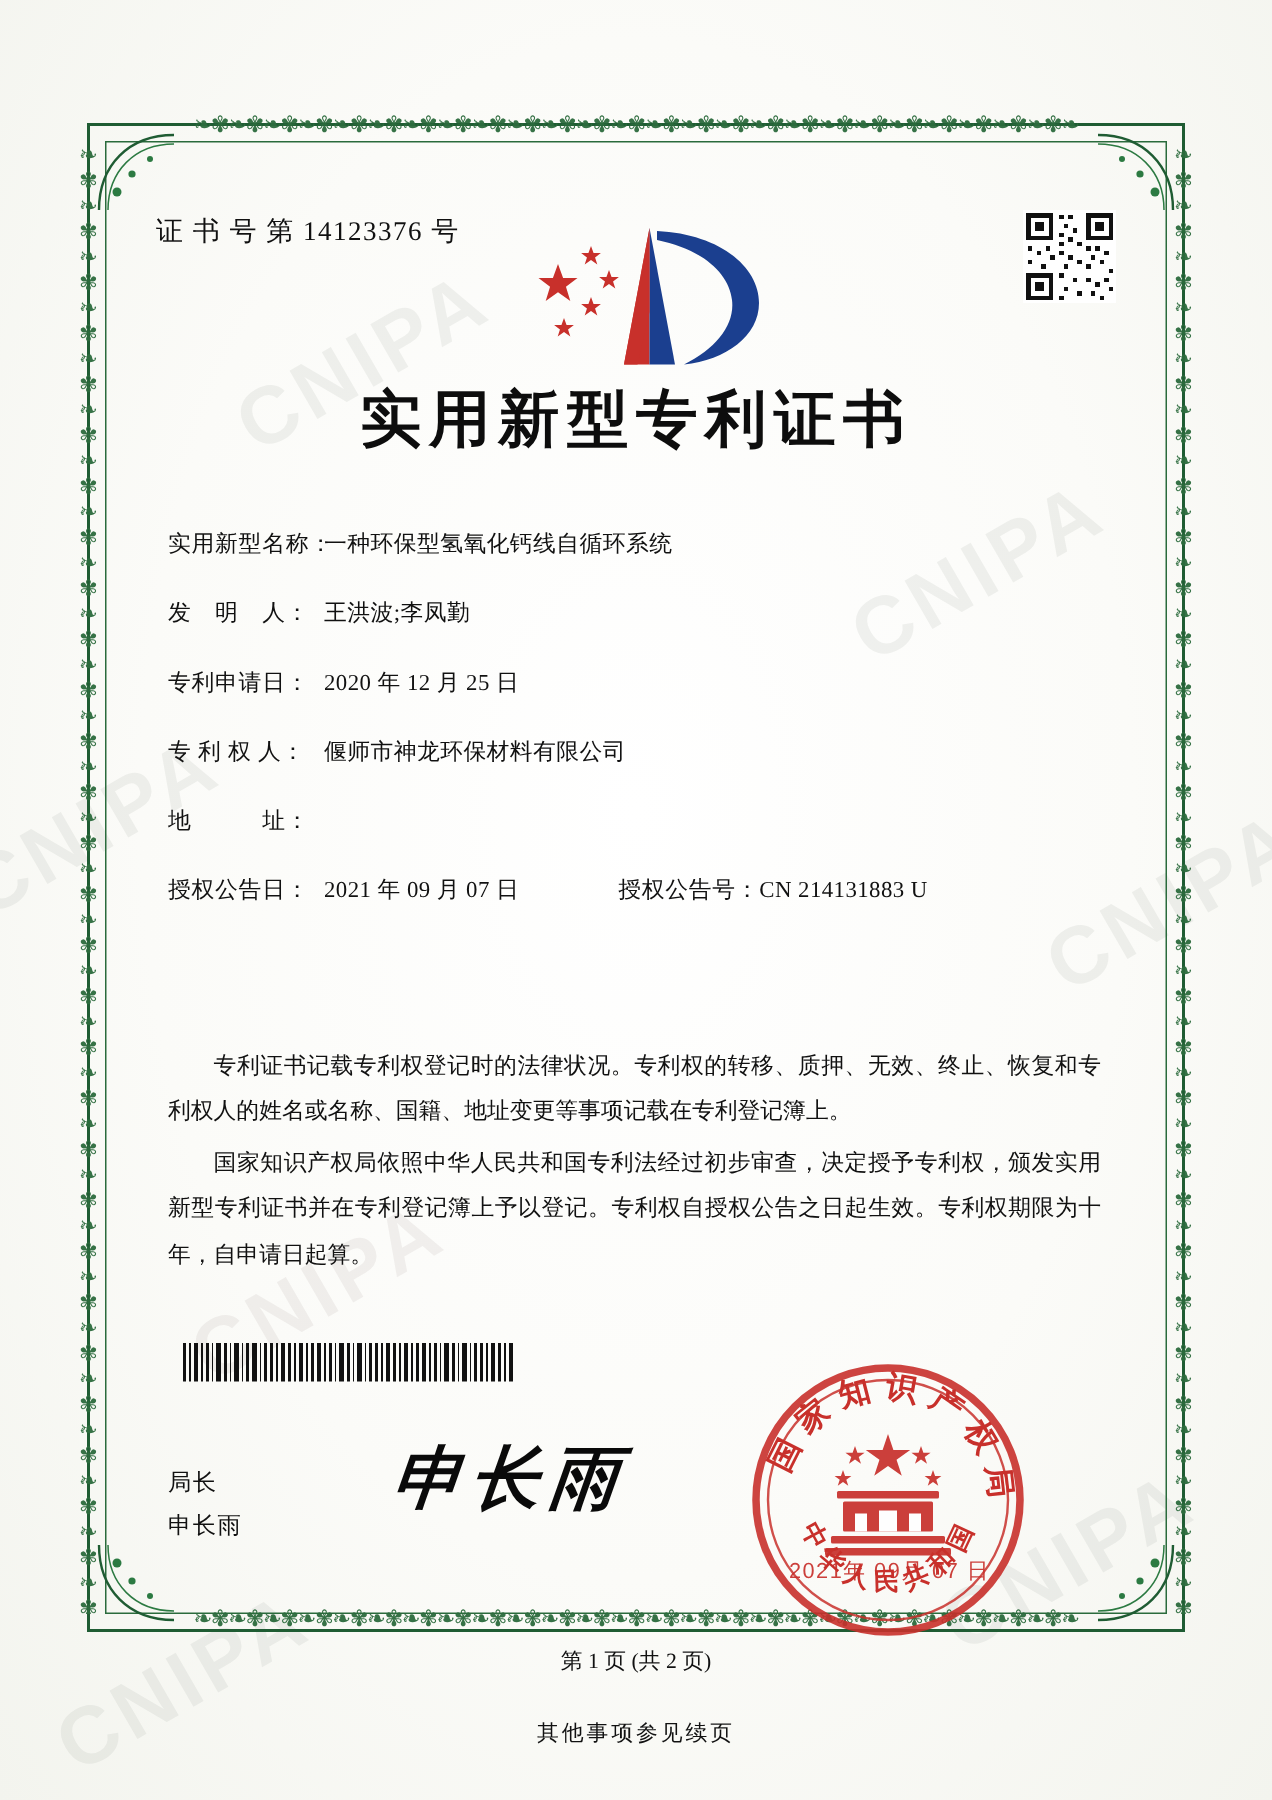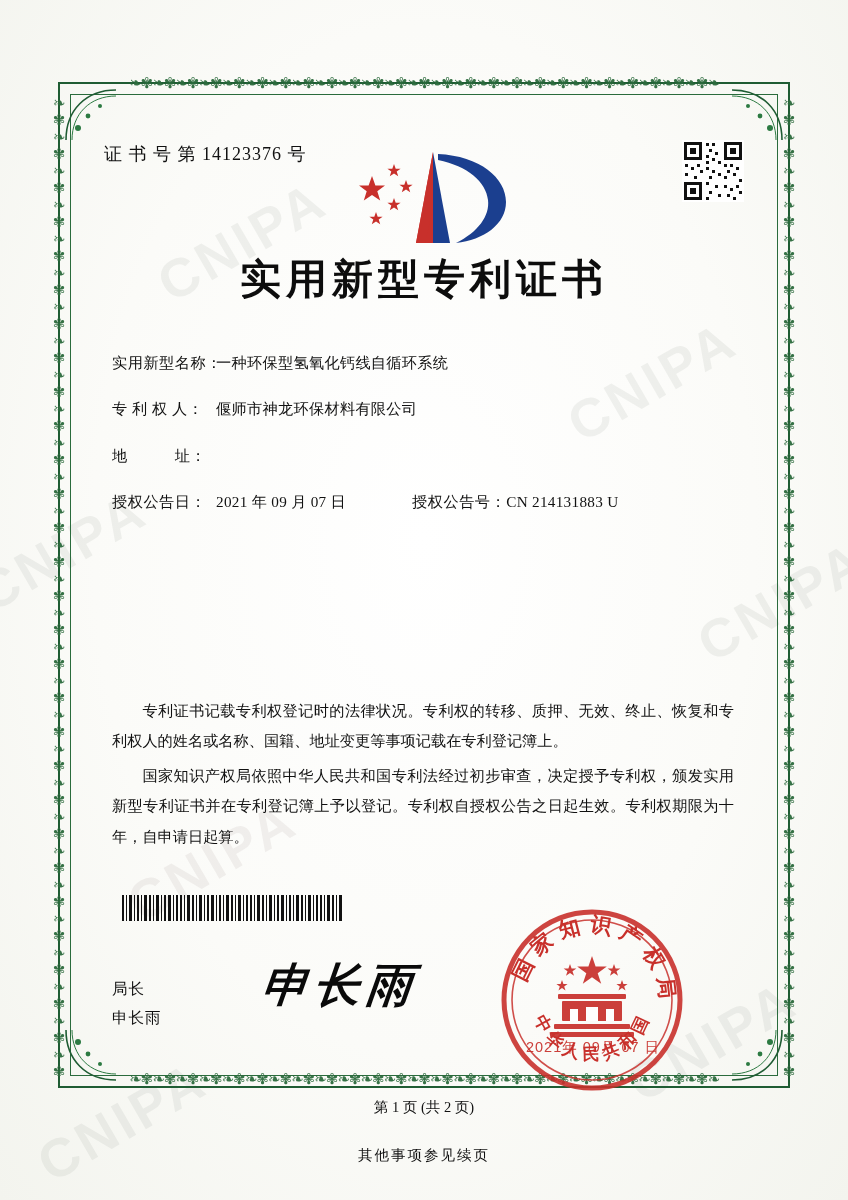--- a/index.html
+++ b/index.html
@@ -370,22 +370,30 @@
 
   <div class="title">实用新型专利证书</div>
 
   <div class="fields">
 
     <div class="field-row">
       <div class="field-label">实用新型名称：</div>
       <div class="field-value">一种环保型氢氧化钙线自循环系统</div>
     </div>
 
-
-
+    <div class="field-row">
+      <div class="field-label">发　明　人：</div>
+      <div class="field-value">王洪波;李凤勤</div>
+    </div>
+
+
+    <div class="field-row">
+      <div class="field-label">专利申请日：</div>
+      <div class="field-value">2020 年 12 月 25 日</div>
+    </div>
 
     <div class="field-row">
       <div class="field-label">专 利 权 人：</div>
       <div class="field-value">偃师市神龙环保材料有限公司</div>
     </div>
 
     <div class="field-row">
       <div class="field-label">地　　　址：</div>
     </div>
 

